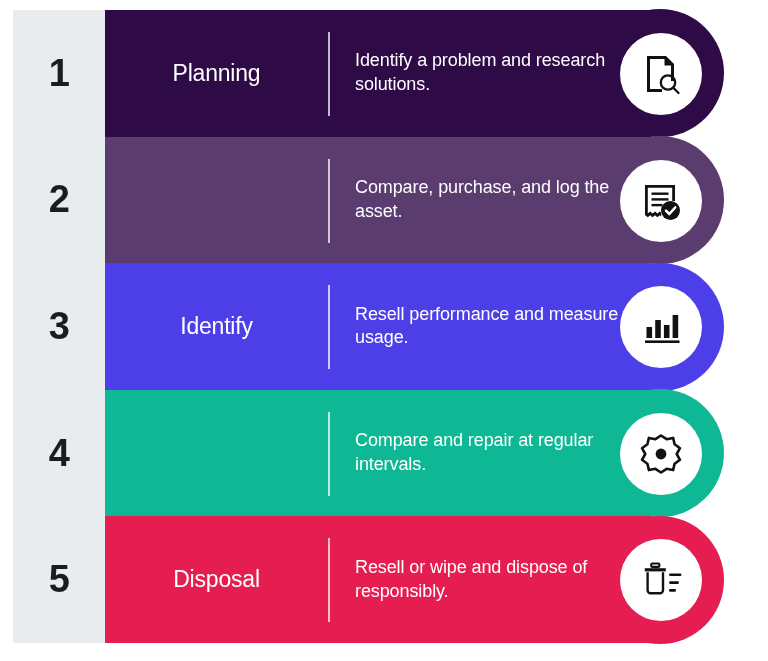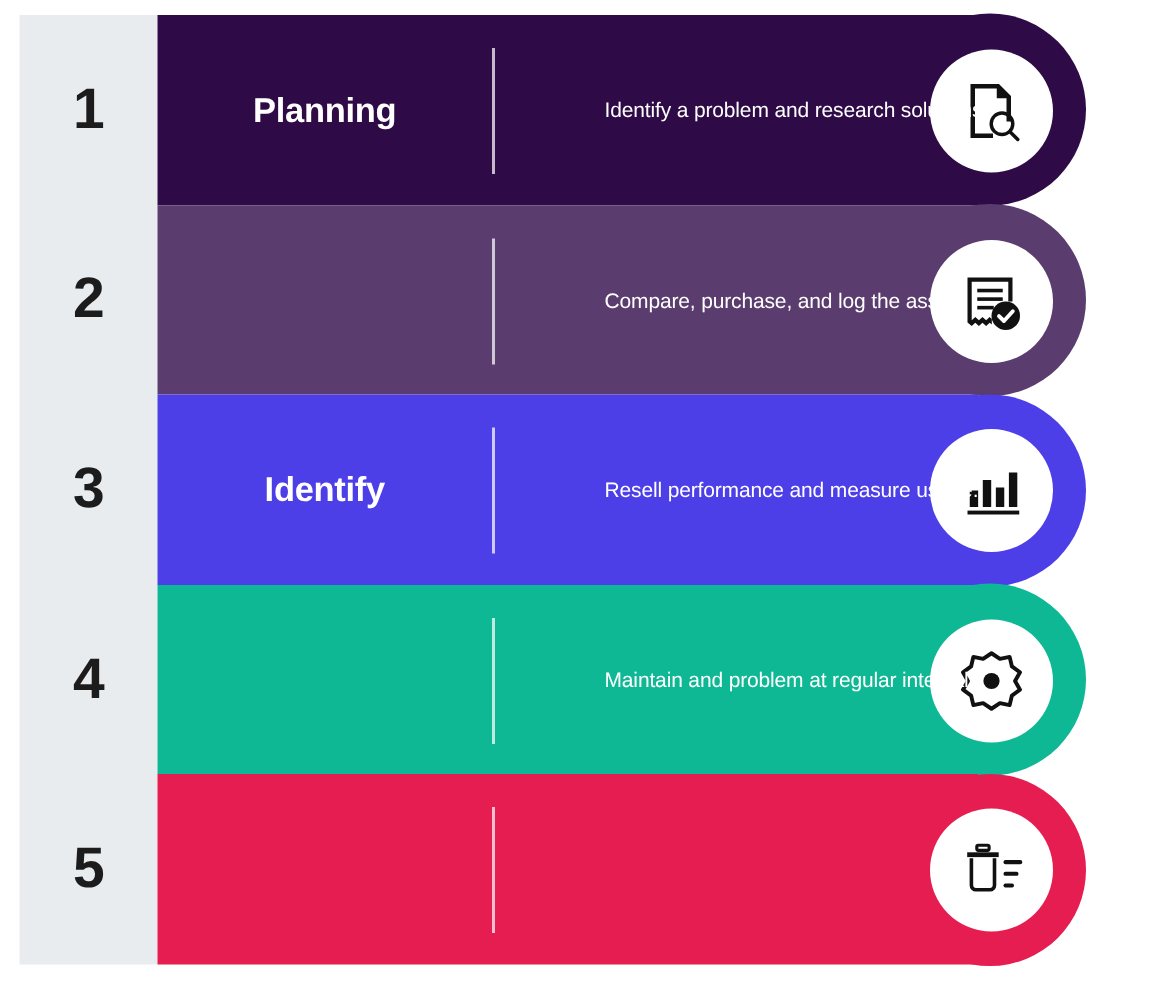--- a/index.html
+++ b/index.html
@@ -105,21 +105,21 @@
     left: 105px;
     top: 0;
     width: 223px;
     height: 126.6px;
     display: flex;
     align-items: center;
     justify-content: center;
     z-index: 4;
     color: #ffffff;
     font-size: 23px;
-    font-weight: bold;
+    font-weight: normal;
     letter-spacing: -0.2px;
     text-align: center;
     padding: 0 6px;
     box-sizing: border-box;
   }
 
   .divider {
     position: absolute;
     left: 328px;
     top: 22px;
@@ -132,25 +132,24 @@
   .stage-desc {
     position: absolute;
     left: 355px;
     top: 0;
     width: 280px;
     height: 126.6px;
     display: flex;
     align-items: center;
     z-index: 4;
     color: #ffffff;
-    font-size: 14px;
+    font-size: 18px;
     line-height: 1.33;
     font-weight: normal;
     letter-spacing: -0.1px;
-    margin-left: 48px;
   }
 </style>
 </head>
 <body style="background: rgb(255, 255, 255);">
 
 <div class="infographic">
 
   <div class="number-column" style="background: rgb(232, 236, 239);"></div>
 
   <div class="stage-rows">
@@ -212,36 +211,38 @@
           </svg>
         </span>
       </div>
     </div>
 
     <div class="stage-row">
       <div class="bar-bulb" style="background: rgb(15, 184, 148);"></div>
       <div class="bar-body" style="background: rgb(15, 184, 148);"></div>
       <div class="number-cell" style="color: rgb(28, 28, 28);">4</div>
       <div class="divider"></div>
-      <div class="stage-desc">Maintain and problem at regular intervals.</div>
+      <div class="stage-desc">Compare and repair at regular intervals.</div>
       <div class="icon-disc">
         <span>
           <svg width="46" height="46" viewBox="0 0 46 46" fill="none">
             <path d="M23 4.5 L28.6 8.2 L35.1 6.9 L36.6 13.3 L42 17.2 L38.7 23 L42 28.8 L36.6 32.7 L35.1 39.1 L28.6 37.8 L23 41.5 L17.4 37.8 L10.9 39.1 L9.4 32.7 L4 28.8 L7.3 23 L4 17.2 L9.4 13.3 L10.9 6.9 L17.4 8.2 Z" stroke="#111111" stroke-width="2.6" stroke-linejoin="round" fill="none"></path>
             <circle cx="23" cy="23" r="5.4" fill="#111111"></circle>
           </svg>
         </span>
       </div>
     </div>
 
     <div class="stage-row">
       <div class="bar-bulb" style="background: rgb(230, 29, 81);"></div>
       <div class="bar-body" style="background: rgb(230, 29, 81);"></div>
       <div class="number-cell" style="color: rgb(28, 28, 28);">5</div>
-      <div class="divider"></div>
+      <div class="stage-title">Disposal</div>
+      <div class="divider"></div>
+      <div class="stage-desc">Resell or wipe and dispose of responsibly.</div>
       <div class="icon-disc">
         <span>
           <svg width="46" height="46" viewBox="0 0 46 46" fill="none">
             <rect x="13.2" y="6.5" width="8.2" height="3.4" rx="1" stroke="#111111" stroke-width="2.1" fill="none"></rect>
             <rect x="6.8" y="11.2" width="21" height="3.2" fill="#111111"></rect>
             <path d="M9.6 15.2 V33.2 a3 3 0 0 0 3 3 h9.4 a3 3 0 0 0 3 -3 V15.2" stroke="#111111" stroke-width="2.4" fill="none" stroke-linejoin="round"></path>
             <rect x="31" y="16.4" width="12.5" height="2.7" rx="1.3" fill="#111111"></rect>
             <rect x="31" y="24.2" width="10" height="2.7" rx="1.3" fill="#111111"></rect>
             <rect x="31" y="32" width="7" height="2.7" rx="1.3" fill="#111111"></rect>
           </svg>

